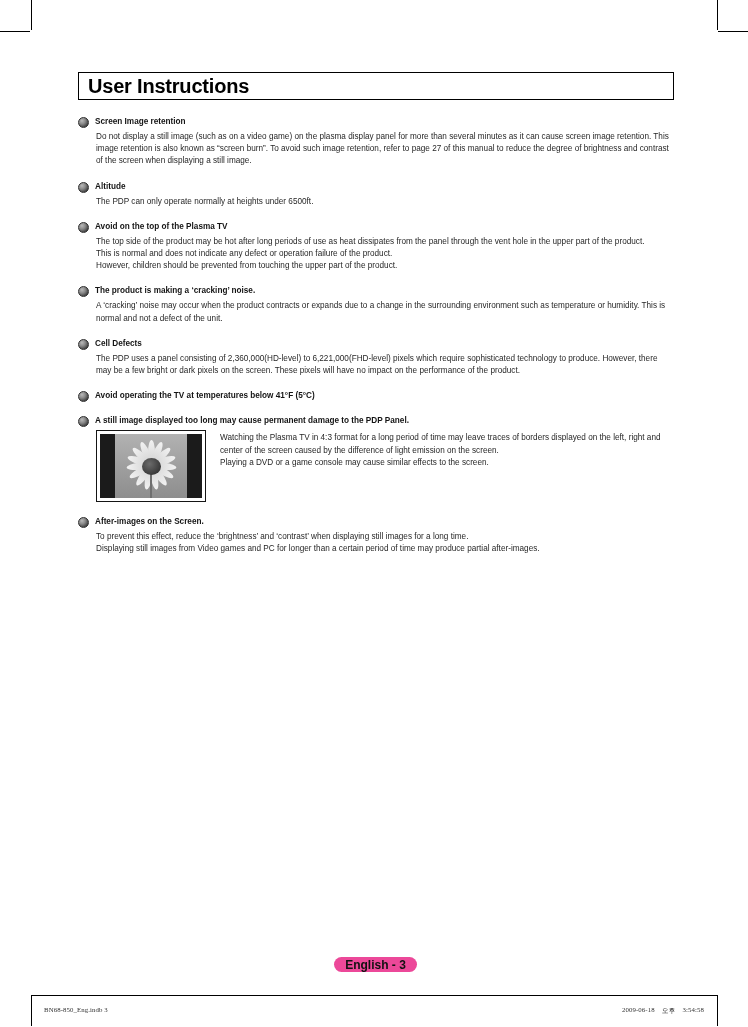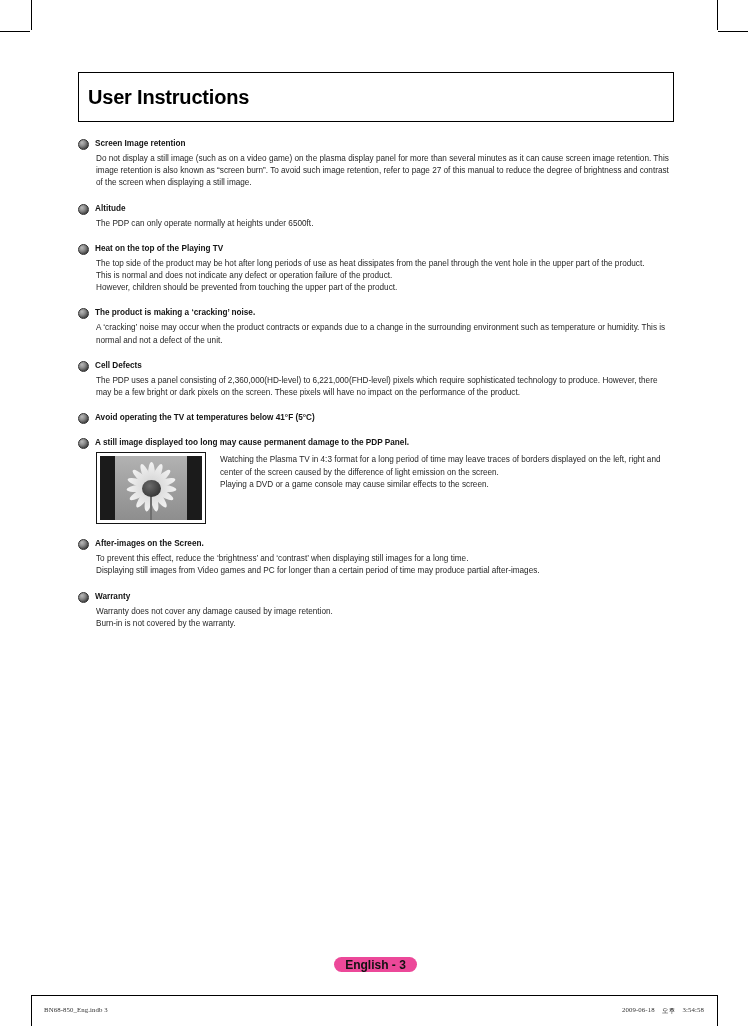--- a/index.html
+++ b/index.html
@@ -36,21 +36,21 @@
   .page {
     position: absolute;
     left: 78px;
     top: 72px;
     width: 596px;
   }
 
   
   .title-box {
     border: 1.5px solid #000;
-    height: 50px;
+    height: 28px;
     box-sizing: border-box;
     display: flex;
     align-items: center;
     padding-left: 9px;
     margin-bottom: 16px;
   }
   .title-text {
     font-size: 20px;
     font-weight: bold;
     letter-spacing: -0.2px;
@@ -258,21 +258,21 @@
       <span class="sec-title">Altitude</span>
     </div>
     <div class="sec-body">
       <p>The PDP can only operate normally at heights under 6500ft.</p>
     </div>
   </div>
 
   <div class="section">
     <div class="sec-head">
       <span class="bullet"></span>
-      <span class="sec-title">Heat on the top of the Playing TV</span>
+      <span class="sec-title">Avoid on the top of the Plasma TV</span>
     </div>
     <div class="sec-body">
       <p>The top side of the product may be hot after long periods of use as heat dissipates from the panel through the vent hole in the upper part of the product.</p>
       <p>This is normal and does not indicate any defect or operation failure of the product.</p>
       <p>However, children should be prevented from touching the upper part of the product.</p>
     </div>
   </div>
 
   <div class="section">
     <div class="sec-head">
@@ -345,30 +345,20 @@
     <div class="sec-head">
       <span class="bullet"></span>
       <span class="sec-title">After-images on the Screen.</span>
     </div>
     <div class="sec-body">
       <p>To prevent this effect, reduce the ‘brightness’ and ‘contrast’ when displaying still images for a long time.</p>
       <p>Displaying still images from Video games and PC for longer than a certain period of time may produce partial after-images.</p>
     </div>
   </div>
 
-  <div class="section">
-    <div class="sec-head">
-      <span class="bullet"></span>
-      <span class="sec-title">Warranty</span>
-    </div>
-    <div class="sec-body">
-      <p>Warranty does not cover any damage caused by image retention.</p>
-      <p>Burn-in is not covered by the warranty.</p>
-    </div>
-  </div>
 
 </div>
 
 <div class="page-badge">English - 3</div>
 
 <div class="footer-rule"></div>
 <div class="footer">
   <span class="footer-left">BN68-850_Eng.indb   3</span>
   <span class="footer-right">
     <span>2009-06-18</span>

